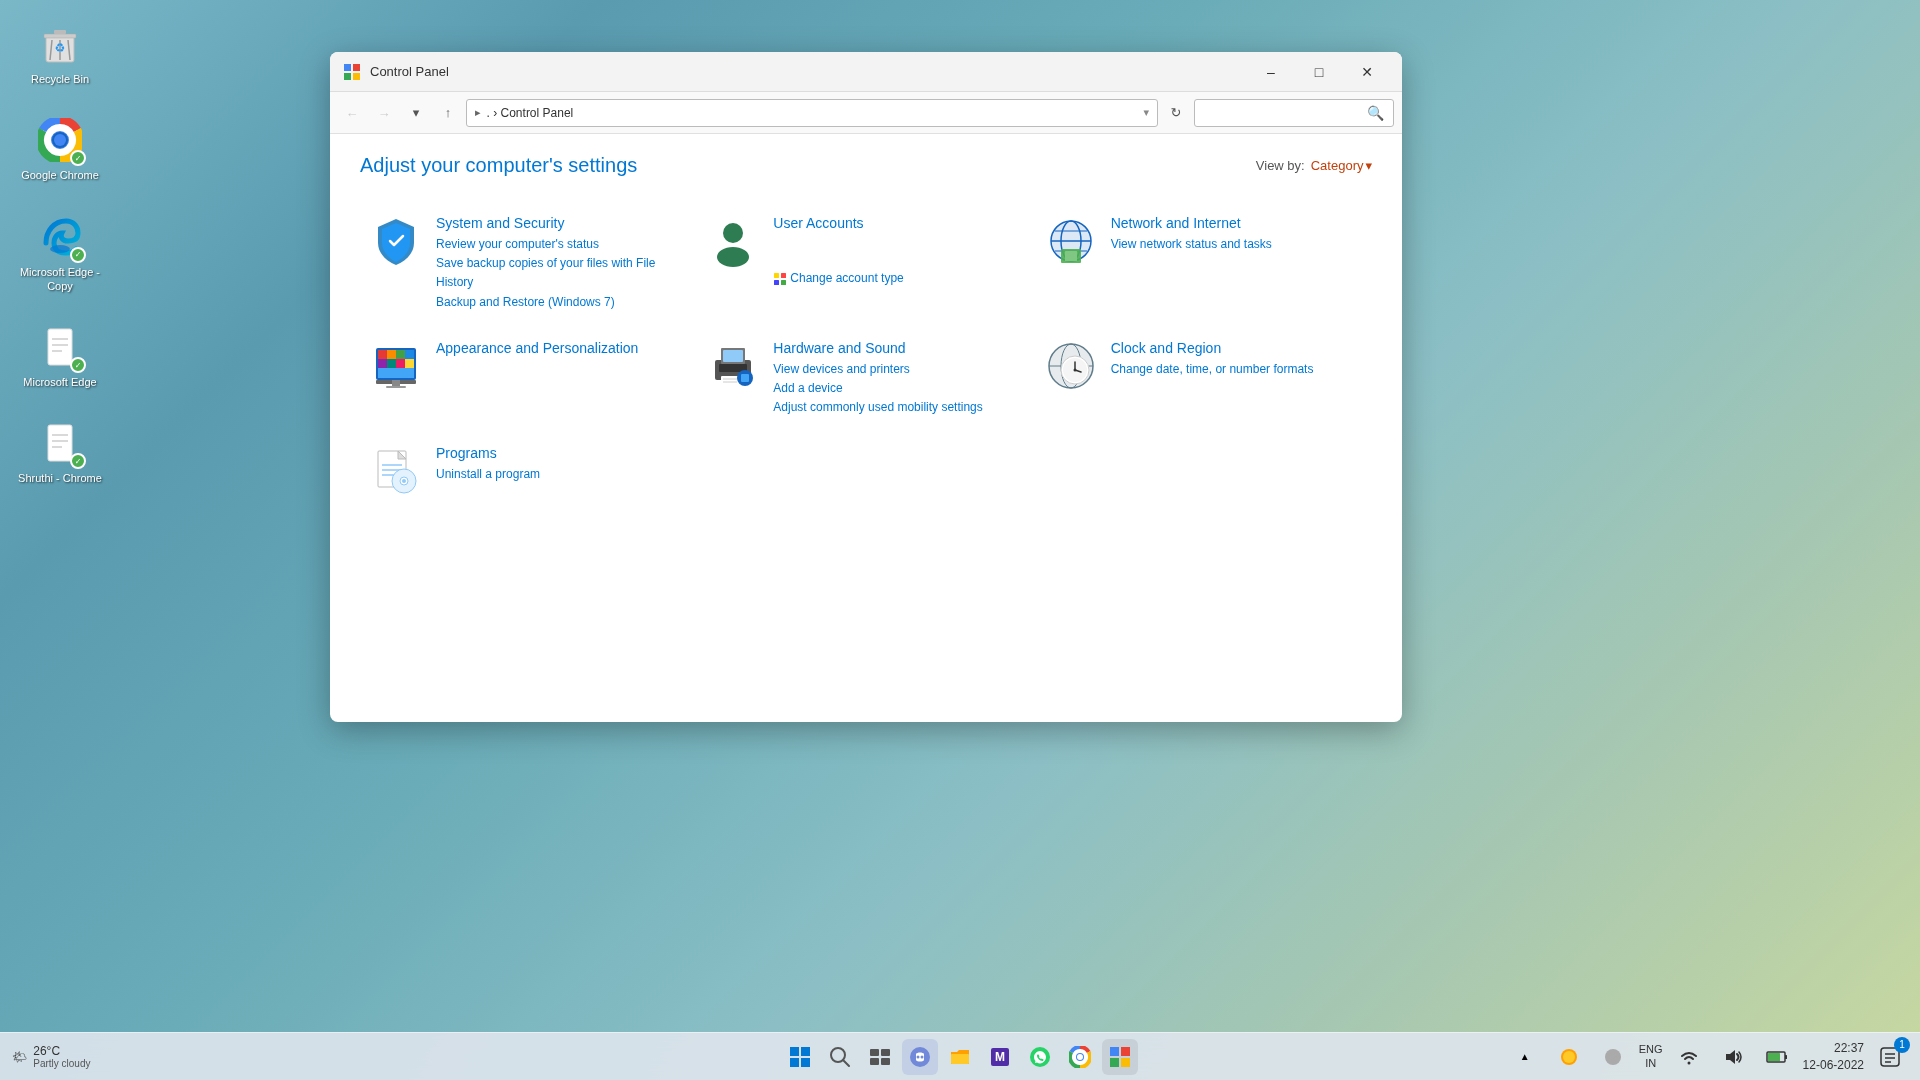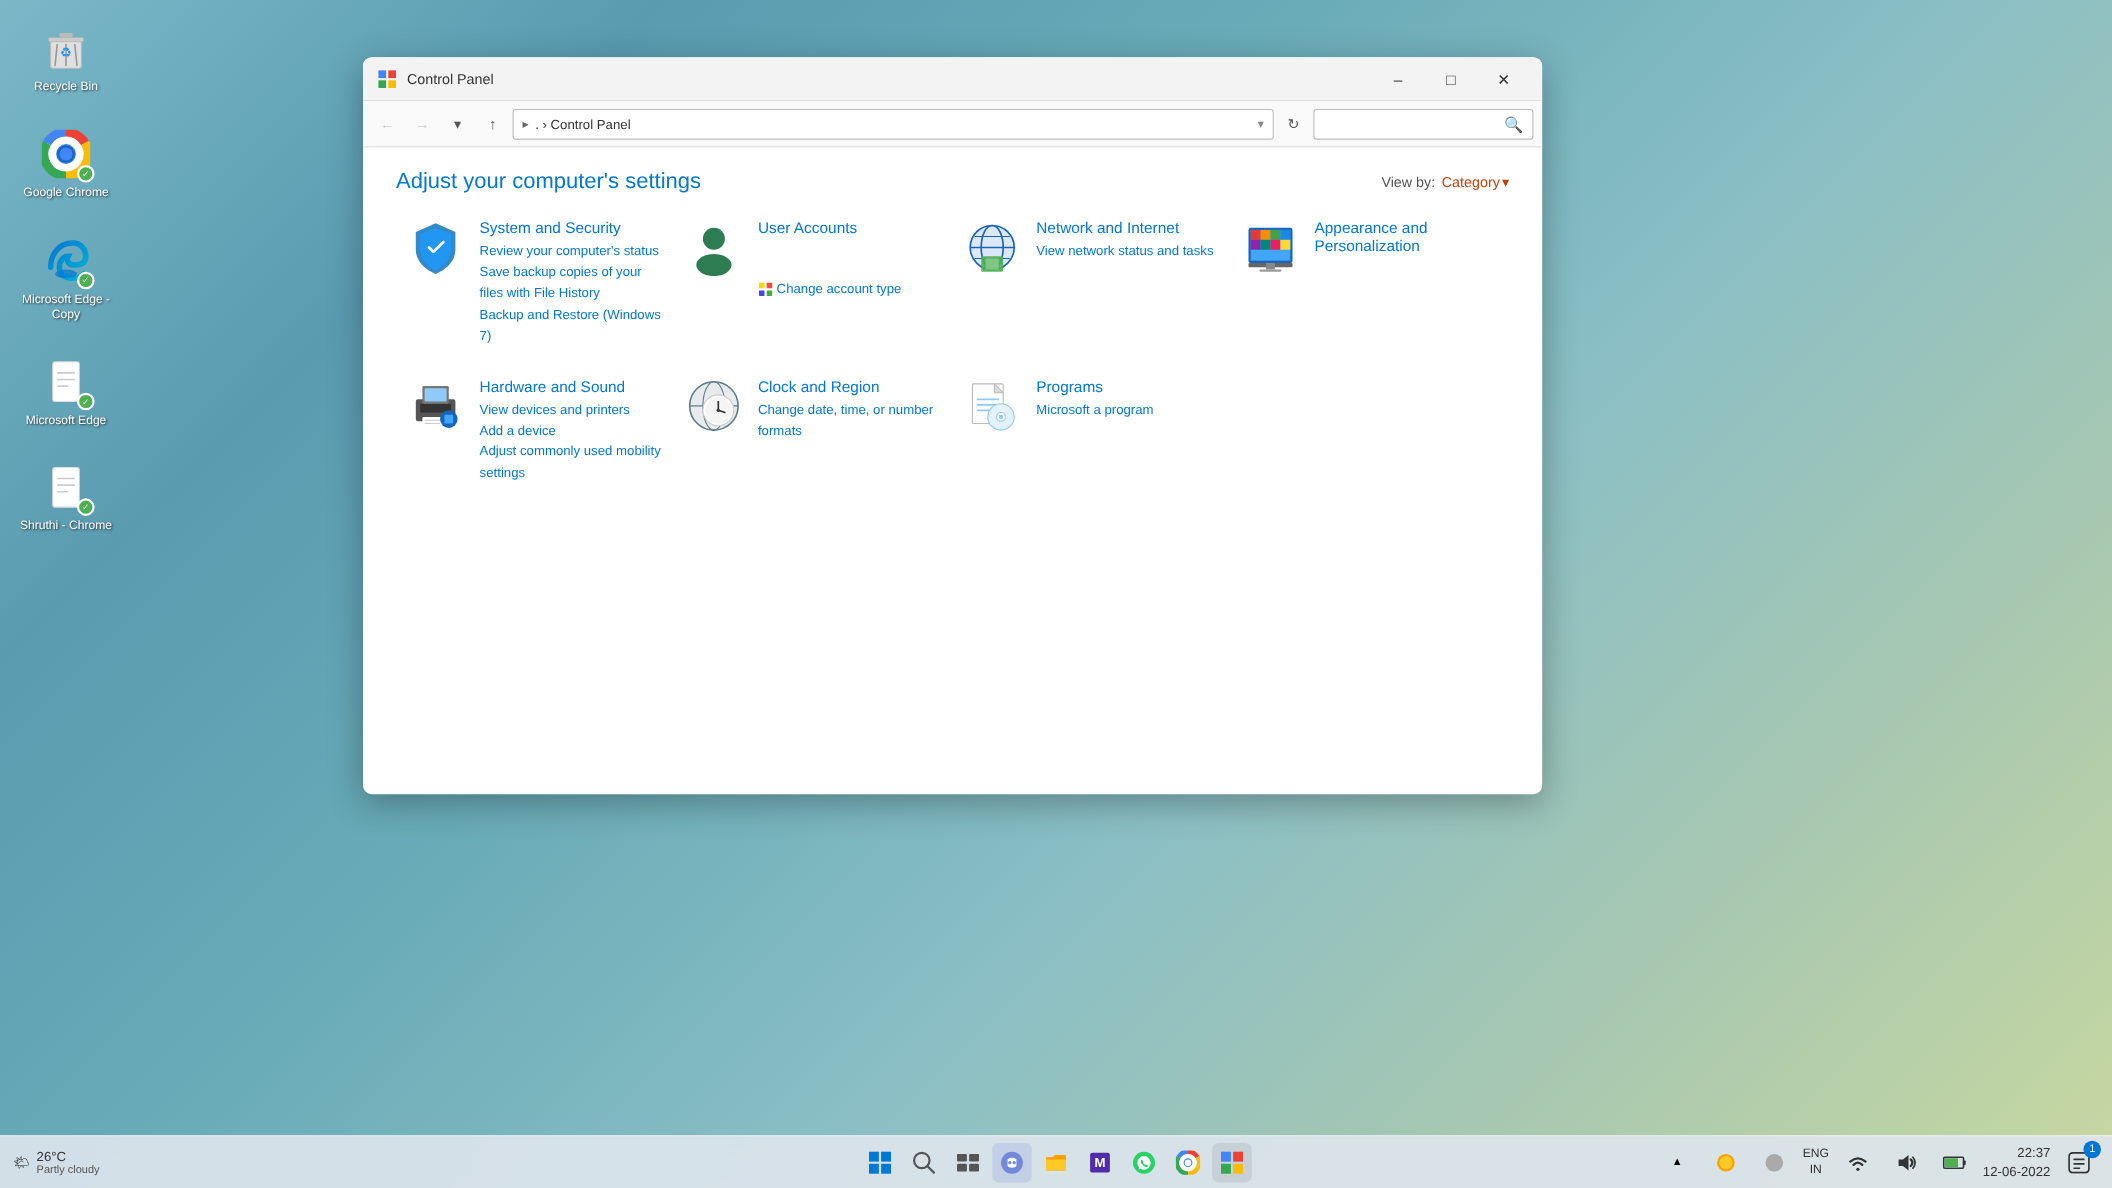--- a/index.html
+++ b/index.html
@@ -241,21 +241,21 @@
     
     .content {
       flex: 1;
       padding: 20px 30px;
       overflow-y: auto;
     }
     .content-header {
       display: flex;
       align-items: center;
       justify-content: space-between;
-      margin-bottom: 8px;
+      margin-bottom: 24px;
     }
     .content-title {
       font-size: 20px;
       color: #0078d4;
       font-weight: 400;
     }
     .view-by {
       display: flex;
       align-items: center;
       gap: 6px;
@@ -267,21 +267,21 @@
       color: #c2410c;
       cursor: pointer;
       display: flex;
       align-items: center;
       gap: 2px;
     }
 
     
     .categories {
       display: grid;
-      grid-template-columns: 1fr 1fr 1fr 1fr;
+      grid-template-columns: 1fr 1fr 1fr;
       gap: 0;
     }
     .category-item {
       display: flex;
       align-items: flex-start;
       gap: 14px;
       padding: 14px 10px;
     }
     .cat-icon {
       width: 52px;
@@ -582,21 +582,21 @@
             <line x1="12" y1="25" x2="32" y2="25" stroke="#90caf9" stroke-width="1.5"></line>
             <line x1="12" y1="30" x2="24" y2="30" stroke="#90caf9" stroke-width="1.5"></line>
 
             <circle cx="34" cy="36" r="12" fill="#e3f2fd" stroke="#90caf9" stroke-width="1"></circle>
             <circle cx="34" cy="36" r="4" fill="white" stroke="#90caf9" stroke-width="1"></circle>
             <circle cx="34" cy="36" r="2" fill="#90caf9"></circle>
           </svg>
         </div>
         <div class="cat-content">
           <div class="cat-title">Programs</div>
-          <a class="cat-link">Microsoft a program</a>
+          <a class="cat-link">Uninstall a program</a>
         </div>
       </div>
 
 
     </div>
   </div>
 </div>
 
 <div class="taskbar">
   <div class="taskbar-left">

